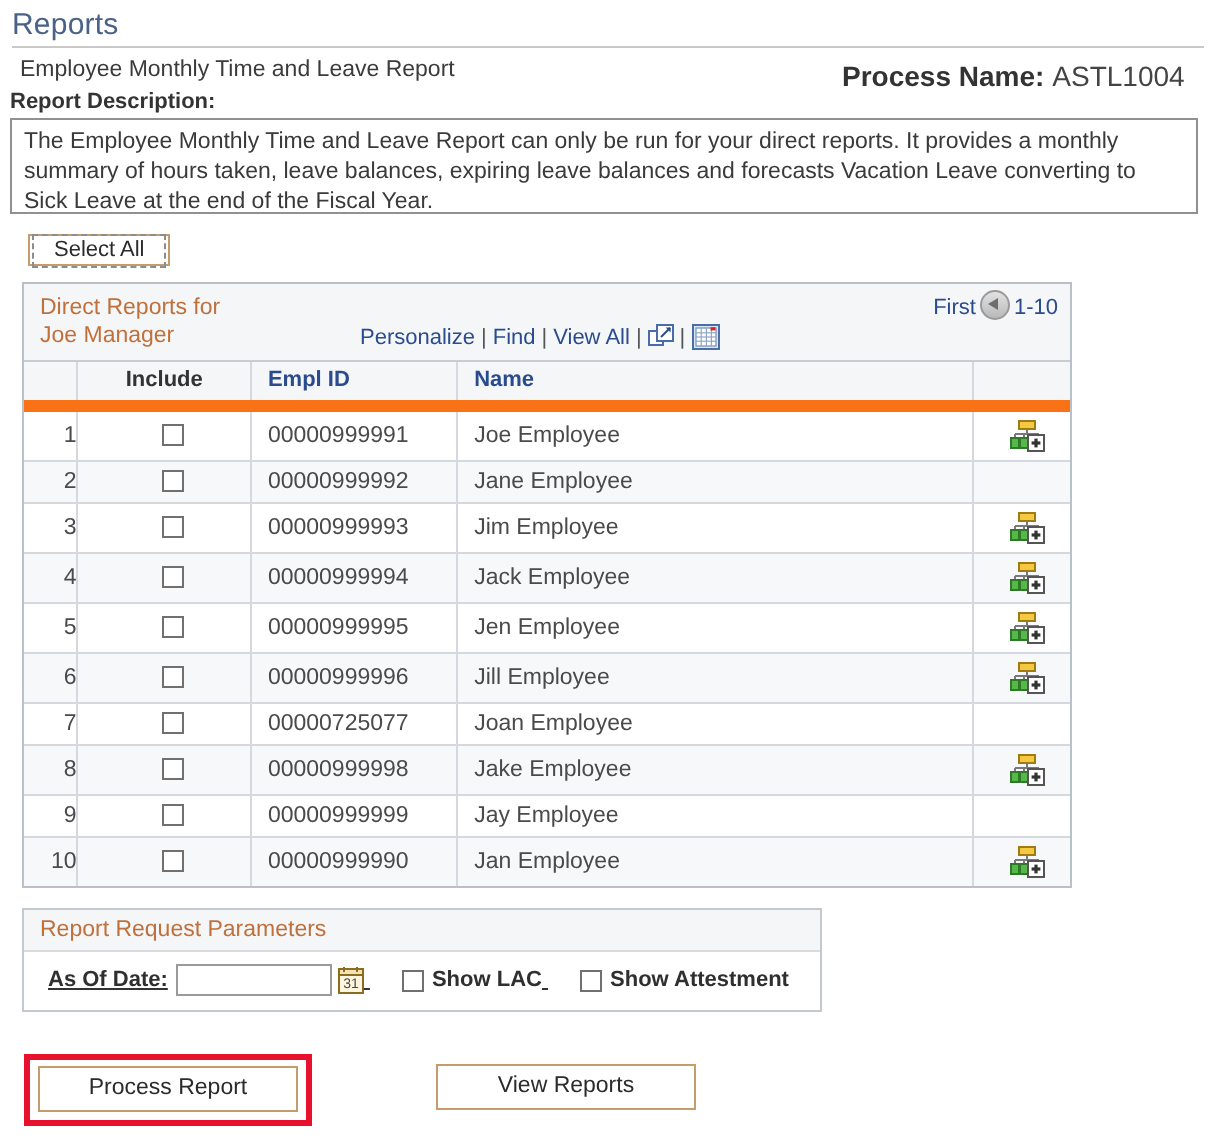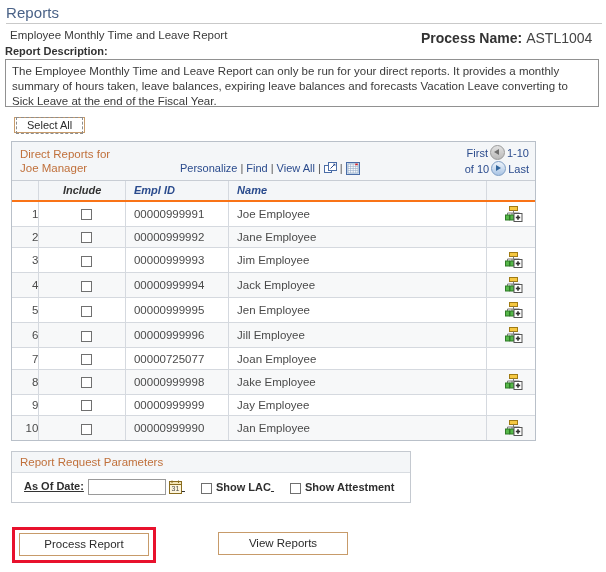--- a/index.html
+++ b/index.html
@@ -179,25 +179,24 @@
     table-layout: fixed;
     font-size: 11px;
   }
   table.dr th {
     background: #f4f6f8;
     font-size: 11px;
     font-weight: bold;
     text-align: left;
     padding: 3px 0 4px 8px;
     border-right: 1px solid #d5d9df;
-    border-bottom: 2px solid #f97316;
+    border-bottom: 6px solid #f97316;
     color: #2a4b8d;
     height: 17px;
     box-sizing: border-box;
-    font-style: italic;
   }
   table.dr th.plain { color: #333333; text-align: center; padding-left: 0; }
   table.dr th.last { border-right: none; }
   table.dr td {
     border-right: 1px solid #d5d9df;
     border-bottom: 1px solid #d5d9df;
     padding: 4px 0 4px 8px;
     color: #4a4a4a;
     height: 16px;
     box-sizing: border-box;
@@ -343,21 +342,20 @@
             <line x1="2" y1="8.6" x2="12" y2="8.6" stroke="#8ea8c6" stroke-width="0.6"></line>
             <line x1="4.6" y1="2" x2="4.6" y2="11" stroke="#8ea8c6" stroke-width="0.6"></line>
             <line x1="7.2" y1="2" x2="7.2" y2="11" stroke="#8ea8c6" stroke-width="0.6"></line>
             <line x1="9.7" y1="2" x2="9.7" y2="11" stroke="#8ea8c6" stroke-width="0.6"></line>
             <rect x="9.3" y="1.6" width="2.4" height="1.6" fill="#e02020"></rect>
           </svg></span>
     </div>
 
     <div class="grid-nav">
       <span class="navline"><span>First</span><span class="arrow off"><i></i></span><span>1-10</span></span>
-      <span class="navline"><span>of 10</span><span class="arrow on"><i></i></span><span>Last</span></span>
     </div>
   </div>
 
   <table class="dr">
     <thead>
       <tr>
         <th class="c-num plain"></th>
         <th class="c-inc plain">Include</th>
         <th class="c-empl">Empl ID</th>
         <th class="c-name">Name</th>

